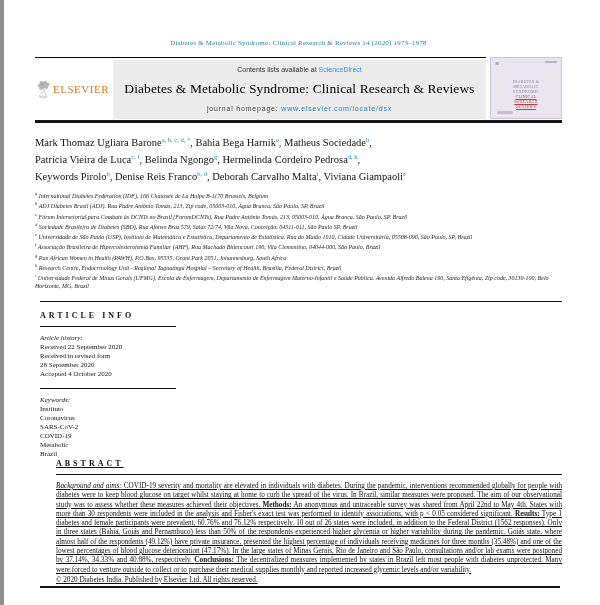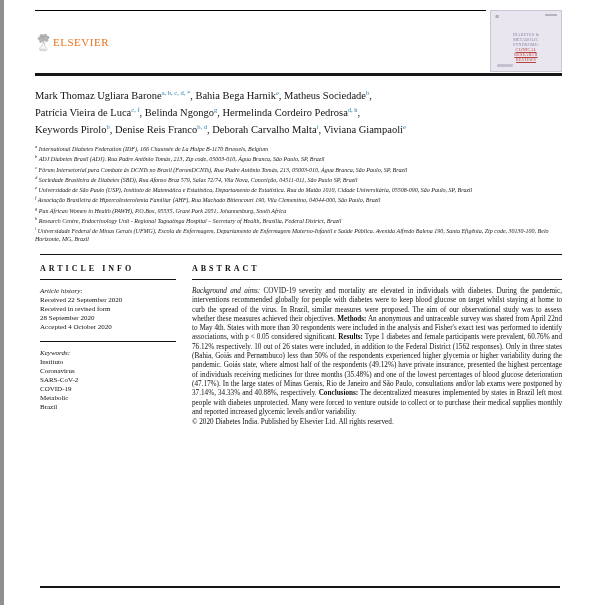--- a/index.html
+++ b/index.html
@@ -42,23 +42,23 @@
   .badge-text { font-family:"Liberation Sans", sans-serif; font-size:4.5px; line-height:5.5px; color:#555; text-align:center; margin-top:2px; }
 
   .authors { margin-top:9px; font-size:10.5px; line-height:13.5px; max-width:505px; }
   .authors sup { font-size:6.5px; color:#2580ad; }
 
   .affiliations { margin-top:7px; font-size:6px; line-height:7.3px; font-style:italic; color:#222; }
   .affiliations sup { font-size:4.5px; font-style:italic; }
 
   
   .cols-rule { margin:11px 0 0 5px; border-top:1.5px solid #141414; }
-  .cols { display:flex; padding:9px 0 0 5px; }
+  .cols { display:flex; padding:9px 0 0 5px;flex-direction:column; }
   .col-left { width:136px; flex-shrink:0; }
-  .col-right { flex:1; margin-left:16px; }
+  .col-right { flex:1; margin-left:16px;text-decoration:underline; }
   .sec-heading { font-size:8px; font-weight:bold; letter-spacing:3px; color:#111; }
   .head-rule { border-top:1.5px solid #141414; margin-top:6px; margin-bottom:7px; }
   .mid-rule { border-top:1px solid #141414; margin:9px 0 7px; }
 
   .info-label { font-style:italic; font-size:7px; line-height:9px; }
   .info-line { font-size:7px; line-height:9px; }
 
   .abstract-body { font-size:7.2px; line-height:9.3px; text-align:justify; color:#111; }
   .abstract-body .seg-label-i { font-style:italic; }
   .abstract-body .seg-label-b { font-weight:bold; }
@@ -66,40 +66,50 @@
 
   .bottom-rule { position:absolute; left:40px; right:40px; top:586px; border-top:2px solid #141414; }
 </style>
 </head>
 <body>
 
 <div class="left-strip"></div>
 
 <div class="page">
 
+  <div class="citation">Diabetes &amp; Metabolic Syndrome: Clinical Research &amp; Reviews 14 (2020) 1973–1978</div>
 
   <div class="header">
     <div class="header-left-group">
       <div class="logo-box">
         <svg viewBox="0 0 60 70" aria-hidden="true">
           <g fill="none" stroke="#8a8a8a" stroke-width="1.4">
             <circle cx="22" cy="12" r="7" fill="#9a9a9a" stroke="none" opacity="0.75"></circle>
             <circle cx="34" cy="10" r="6" fill="#9a9a9a" stroke="none" opacity="0.75"></circle>
             <circle cx="42" cy="17" r="6" fill="#9a9a9a" stroke="none" opacity="0.75"></circle>
             <circle cx="15" cy="20" r="6" fill="#9a9a9a" stroke="none" opacity="0.75"></circle>
             <circle cx="28" cy="20" r="8" fill="#9a9a9a" stroke="none" opacity="0.75"></circle>
             <circle cx="38" cy="26" r="6" fill="#9a9a9a" stroke="none" opacity="0.7"></circle>
             <circle cx="20" cy="29" r="6" fill="#9a9a9a" stroke="none" opacity="0.7"></circle>
             <path d="M29 26 C29 34 27 38 24 44"></path>
             <path d="M29 30 C32 36 33 40 32 45"></path>
             <path d="M24 44 C18 48 14 52 16 58 C22 54 30 54 34 57 C40 52 36 47 32 45"></path>
             <path d="M16 58 C24 62 36 62 42 56"></path>
           </g>
         </svg>
         <div class="elsevier-word">ELSEVIER</div>
+      </div>
+      <div class="banner">
+        <div class="contents-line">
+          <span>Contents lists available at </span><span class="sd-link">ScienceDirect</span>
+        </div>
+        <div class="journal-title">Diabetes &amp; Metabolic Syndrome: Clinical Research &amp; Reviews</div>
+        <div class="homepage-line">
+          <span>journal homepage: </span><span class="hp-link">www.elsevier.com/locate/dsx</span>
+        </div>
       </div>
     </div>
     <div class="cover">
       <div class="cover-mark">≋</div>
       <div class="cover-topright"></div>
       <div class="cover-lines">
         <div class="purple">DIABETES &amp;</div>
         <div class="purple">METABOLIC</div>
         <div class="purple">SYNDROME:</div>
         <div class="red">CLINICAL</div>

